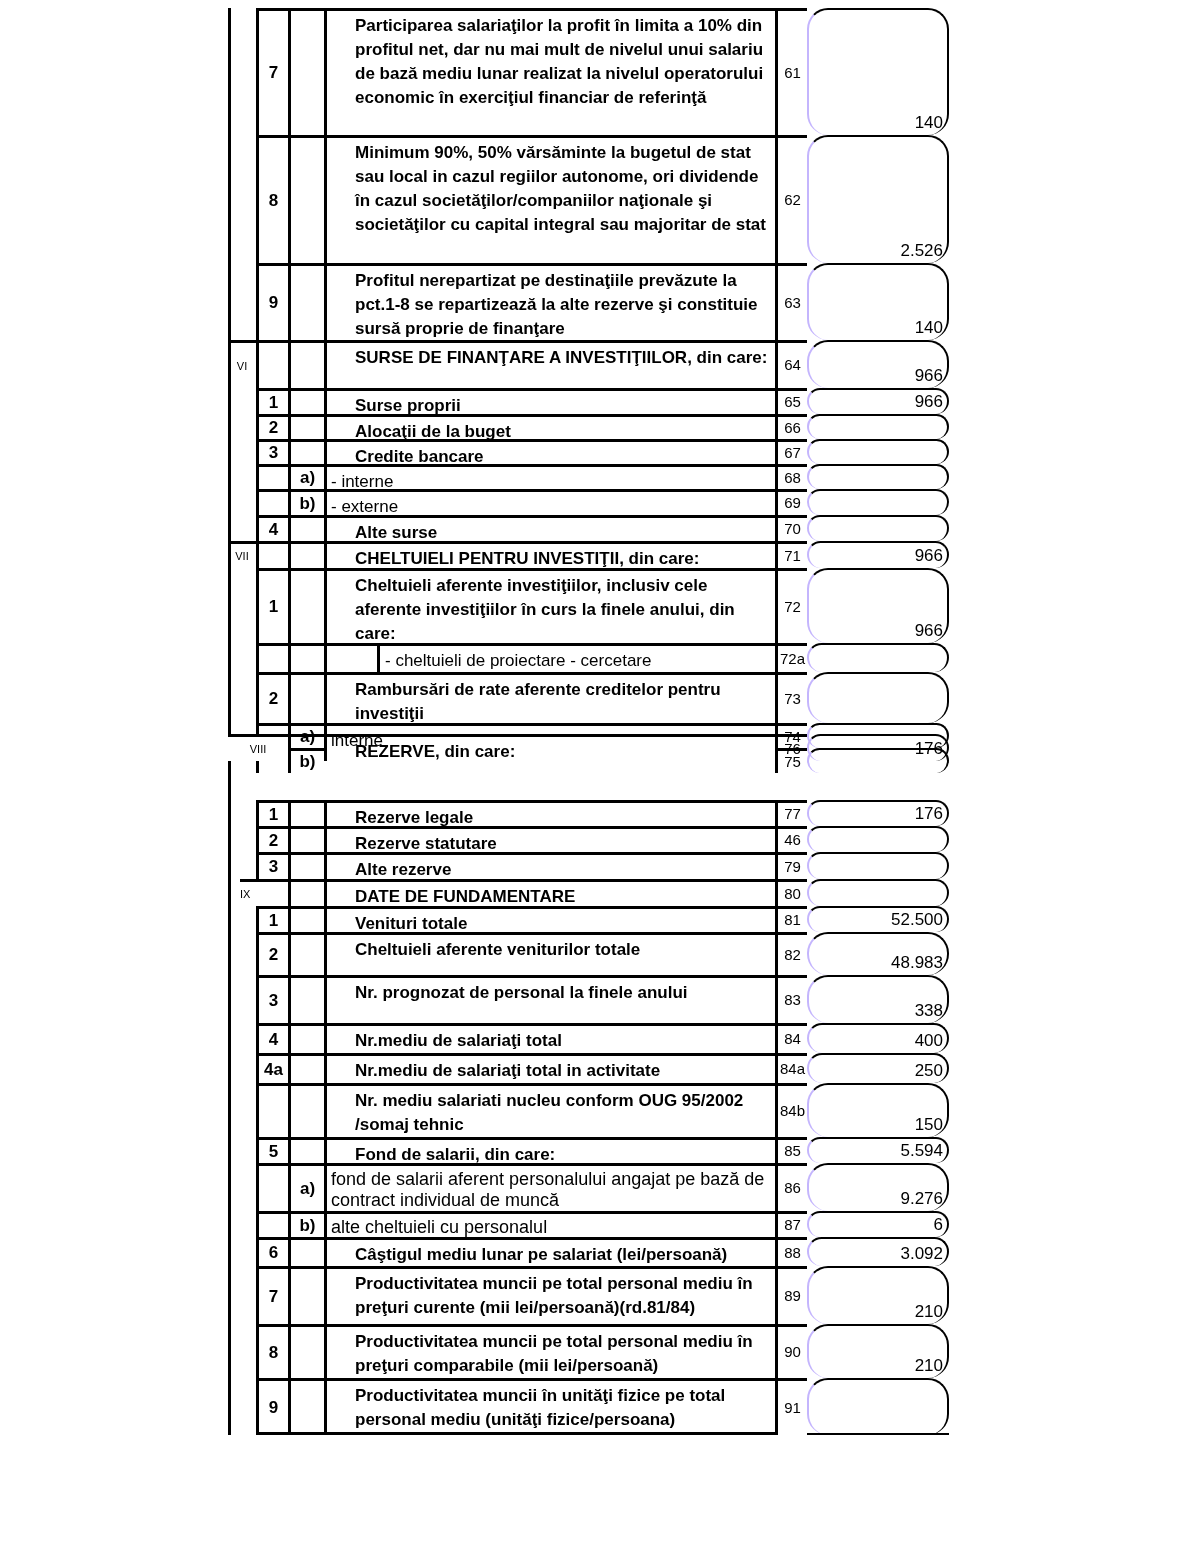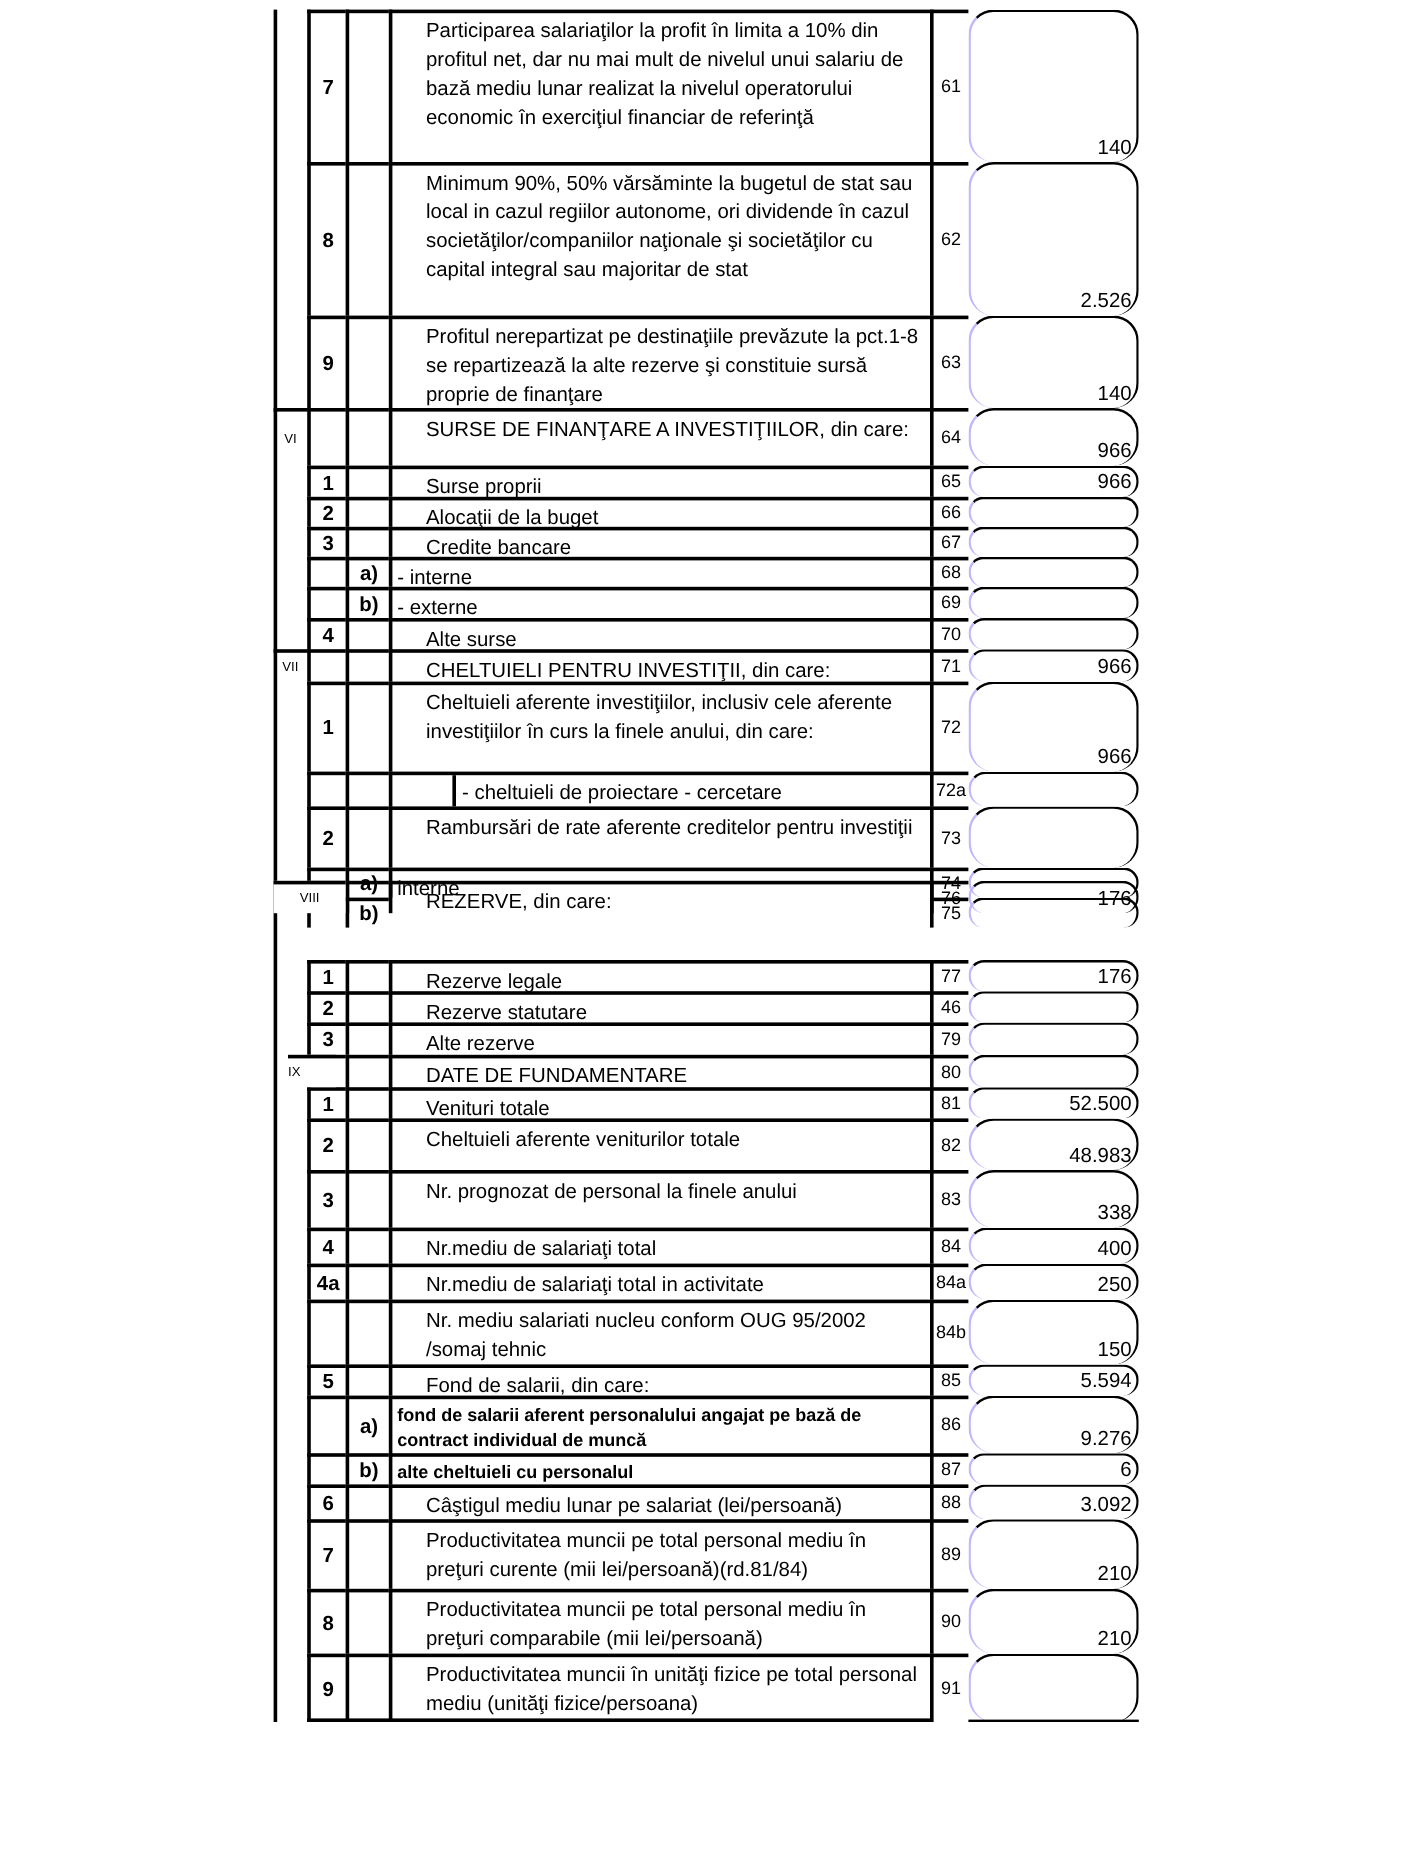--- a/index.html
+++ b/index.html
@@ -13,22 +13,22 @@
   .c2 { left: 288px; width: 36px; border-left: 3px solid #000; }
   .c3 { left: 324px; width: 451px; border-left: 3px solid #000; }
   .c4 { left: 775px; width: 32px; border-left: 3px solid #000; }
   .c5 { left: 807px; width: 142px; border-left: 2px solid #c4b5fd; border-right: 2px solid #000; border-radius: 21px; }
   .tb { border-top: 3px solid #000; }
   .tb5 { border-top: 2px solid #000; }
   .num { font-weight: bold; font-size: 17px; display: flex; align-items: center; justify-content: center; }
   .roman { font-size: 11px; display: flex; align-items: center; justify-content: center; }
   .sub { font-weight: bold; font-size: 17px; display: flex; align-items: center; justify-content: center; }
   .desc { font-size: 17px; line-height: 24px; padding: 3px 4px 0 4px; }
-  .desc.b { font-weight: normal; padding-left: 28px; }
-  .desc.small { font-size: 15px; line-height: 21px; font-weight: bold; }
+  .desc.b { font-weight: bold; padding-left: 28px; }
+  .desc.small { font-size: 18px; line-height: 21px; }
   .code { font-size: 15px; display: flex; align-items: center; justify-content: center; padding-bottom: 2px; }
   .val { font-size: 17px; display: flex; align-items: flex-end; justify-content: flex-end; padding: 0 4px 2px 0; }
   .leftline { position: absolute; left: 228px; width: 3px; background: #000; }
   .inner-box { position: absolute; top: 0; bottom: 0; left: 0; width: 50px; border-right: 3px solid #000; }
 </style>
 </head>
 <body>
 
 <div id="sheet">
     <div class="row" style="top: 8px; height: 127px;">

